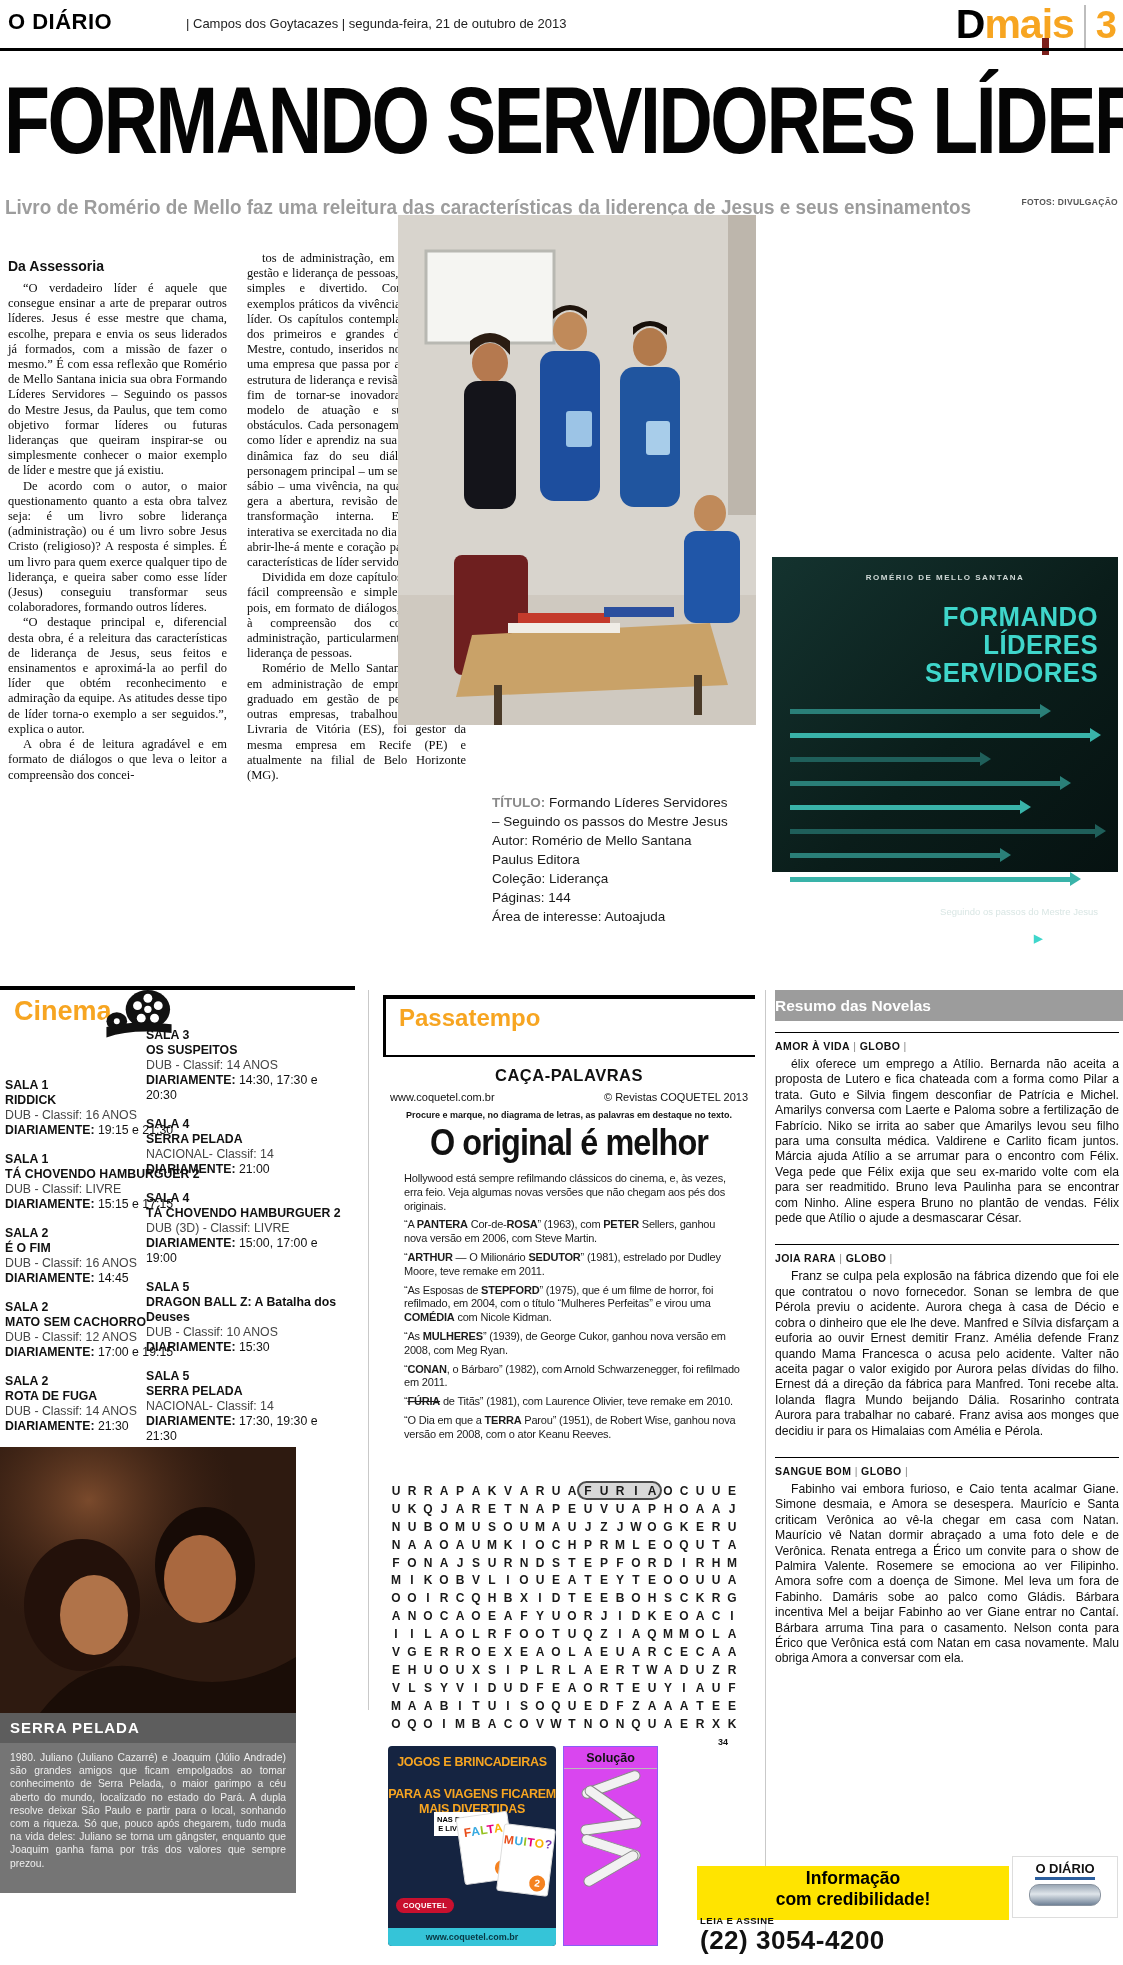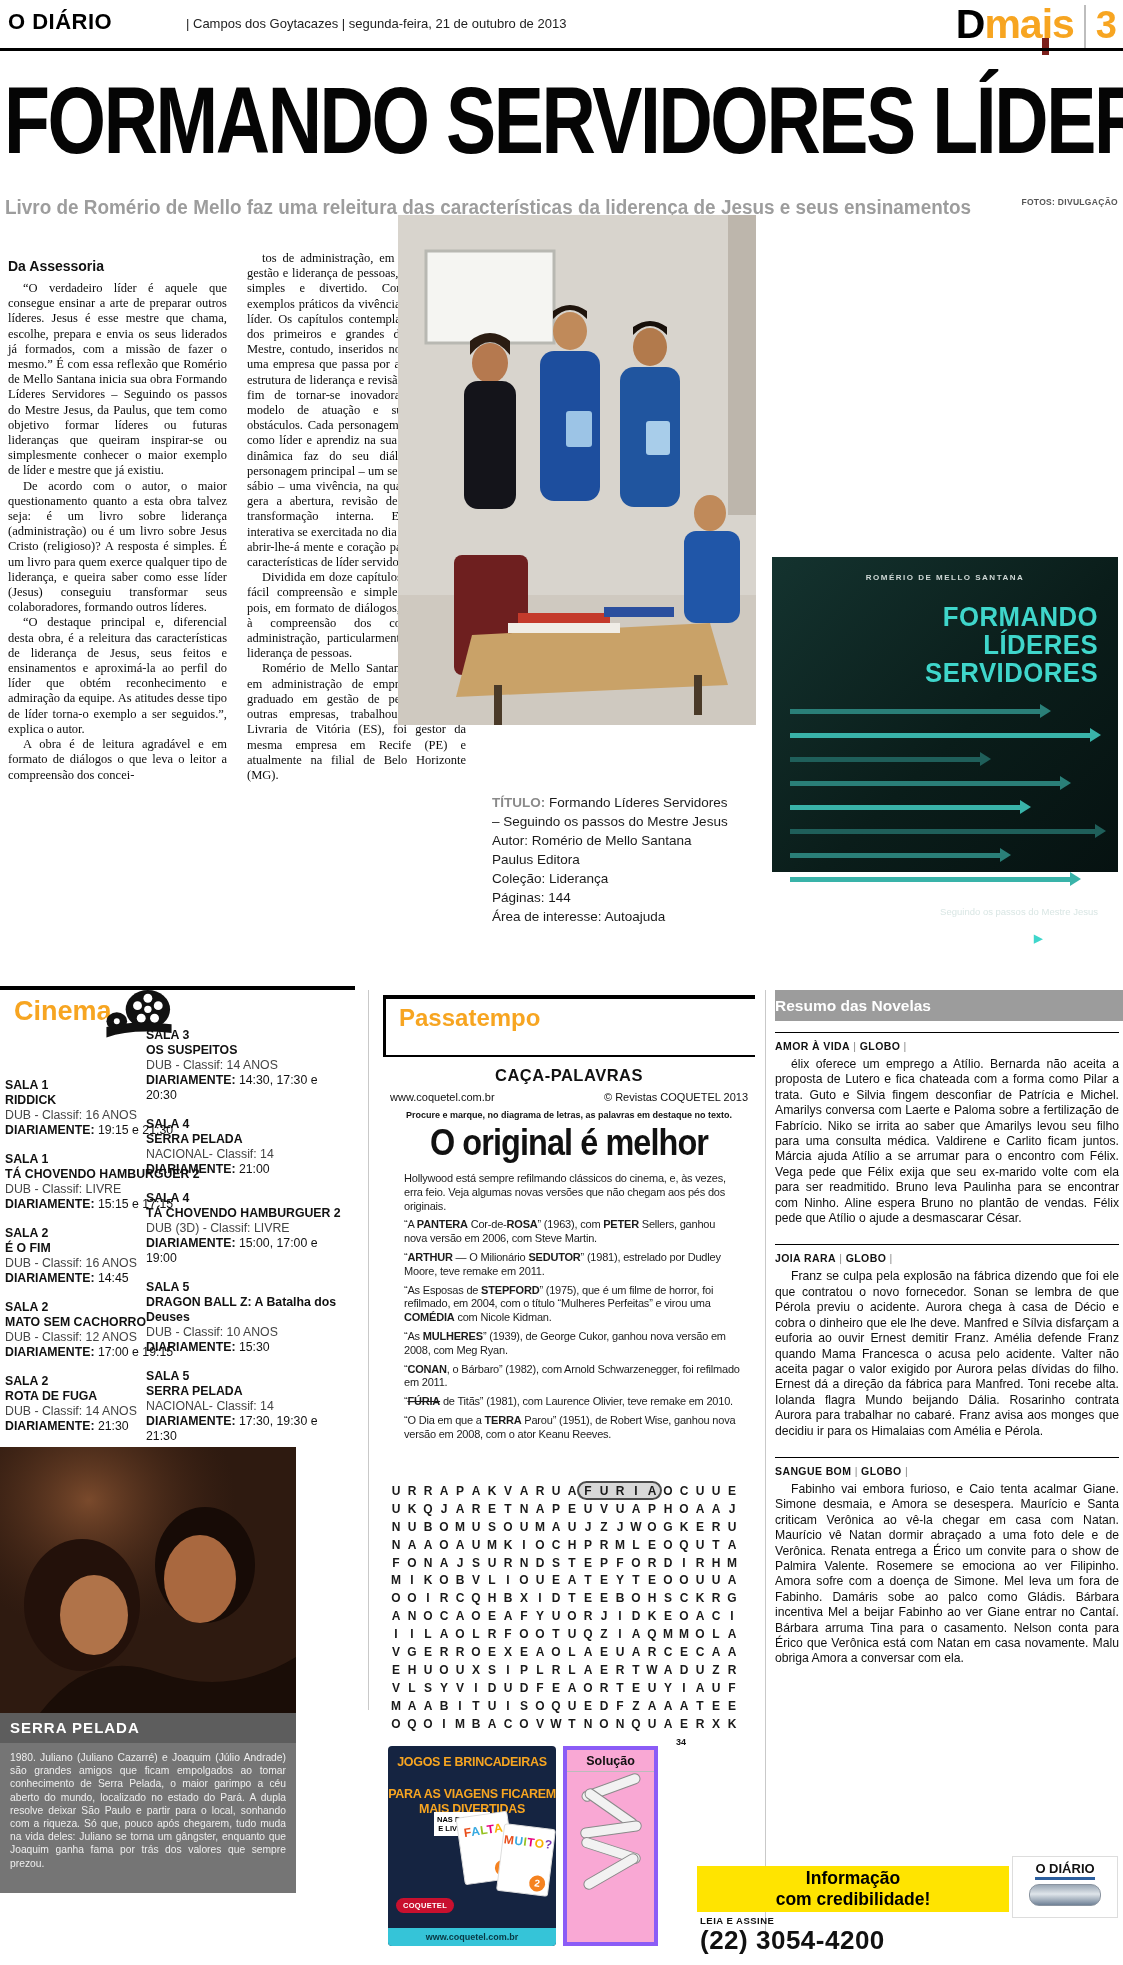--- a/index.html
+++ b/index.html
@@ -79,55 +79,55 @@
   .pz-instr{left:383px;top:1110px;width:372px;text-align:center;font-size:9px;font-weight:bold;}
   .pz-title{left:383px;top:1122px;width:372px;text-align:center;font-size:36px;font-weight:bold;
             letter-spacing:-1px;transform:scaleX(.9);transform-origin:50% 0;}
   .pz-body{left:392px;top:1172px;width:360px;font-size:11px;line-height:13.8px;color:#1c1c1c;letter-spacing:-.2px;}
   .pz-body p{margin:0 12px 5px;}
   .ws-grid{left:388px;top:1483px;position:absolute;}
   .ws-row{display:flex;position:relative;z-index:1;}
   .ws-c{width:16px;height:17.9px;line-height:17.9px;text-align:center;font-size:12px;font-weight:bold;color:#1a1a1a;}
   .ws-hl{position:absolute;left:189px;top:-2px;width:85px;height:19px;border:2px solid #4a4a4a;
          border-radius:10px;background:#d8d8d8;z-index:0;}
-  .page-ref{left:676px;top:1737px;font-size:9px;font-weight:bold;}
+  .page-ref{left:718px;top:1737px;font-size:9px;font-weight:bold;}
 
   
   .promo{left:388px;top:1746px;width:168px;height:200px;background:#152441;border-radius:4px;overflow:hidden;}
   .promo-t{color:#F7A521;font-weight:bold;text-align:center;font-size:12.5px;line-height:15px;
            letter-spacing:-.3px;margin-top:9px;}
   .promo-badge{position:absolute;left:8px;top:66px;width:56px;background:#fff;color:#000;font-size:7.5px;
                font-weight:bold;text-align:center;padding:3px 2px;line-height:9px;margin-left:38px;}
   .promo-brand{position:absolute;left:8px;top:152px;width:58px;height:15px;background:#c8102e;color:#fff;
                font-size:7.5px;font-weight:bold;text-align:center;line-height:15px;border-radius:8px;letter-spacing:.3px;}
   .promo-card{position:absolute;width:52px;height:68px;background:#fff;border:1px solid #ddd;border-radius:3px;
               text-align:center;padding-top:8px;}
   .promo-card .w{font-size:12px;font-weight:bold;letter-spacing:.5px;display:block;line-height:14px;}
   .promo-num{position:absolute;right:3px;bottom:3px;width:16px;height:16px;background:#F58220;color:#fff;
              border-radius:50%;font-size:10px;font-weight:bold;line-height:16px;text-align:center;}
   #card1{left:72px;top:68px;transform:rotate(-8deg);}
   #card2{left:112px;top:80px;transform:rotate(7deg);}
   .promo-url{position:absolute;left:0;bottom:0;width:100%;height:18px;background:#35c4d8;color:#083844;
              font-size:9px;font-weight:bold;text-align:center;line-height:18px;}
 
   
-  .sol{left:563px;top:1746px;width:95px;height:200px;background:#f9a8d4;border:4px solid #8b5cf6;}
+  .sol{left:563px;top:1746px;width:95px;height:200px;background:#d946ef;border:1px solid #8b5cf6;}
   .sol-t{text-align:center;font-size:12.5px;font-weight:bold;padding:4px 0 3px;border-bottom:1px solid #bbb;}
   .sol-strip{width:62px;height:11px;border:1px solid #8a8a8a;border-radius:6px;margin:10px auto 0;background:#f2f2f2;}
 
   
   .nov-hdrbar{left:775px;top:990px;width:348px;height:31px;background:#9c9c9c;color:#fff;
               font-size:15.5px;font-weight:bold;line-height:31px;}
   .novelas{left:775px;top:1032px;width:344px;}
   .nov-head{border-top:1px solid #000;padding:7px 0 5px;font-size:10.5px;font-weight:bold;letter-spacing:.4px;}
   .nov-head .np{color:#888;font-weight:normal;}
   .nov-text{font-size:12.2px;line-height:15.4px;text-align:justify;text-indent:16px;margin:0 0 18px;color:#101010;}
 
   
-  .sub-yellow{left:697px;top:1866px;width:312px;height:46px;background:#FFE400;color:#000;text-align:center;
+  .sub-yellow{left:697px;top:1866px;width:312px;height:54px;background:#FFE400;color:#000;text-align:center;
               font-weight:bold;font-size:17.5px;line-height:21px;padding-top:2px;}
   .sub-logo{left:1012px;top:1856px;width:106px;height:62px;background:#fff;border:1px solid #ddd;text-align:center;}
   .sub-logo .t{font-size:13px;font-weight:bold;margin-top:4px;border-bottom:3px solid #2b5e9e;display:inline-block;padding-bottom:1px;}
   .roll{width:72px;height:22px;margin:4px auto 0;background:linear-gradient(#9aa7b5,#dfe5ea 45%,#6f8196);border-radius:10px;border:1px solid #8a94a0;}
   .sub-cta{left:700px;top:1915px;font-size:9.5px;font-weight:bold;letter-spacing:.5px;}
   .sub-phone{left:700px;top:1925px;font-size:26px;font-weight:bold;letter-spacing:.5px;}
 </style>
 </head>
 <body>
 

